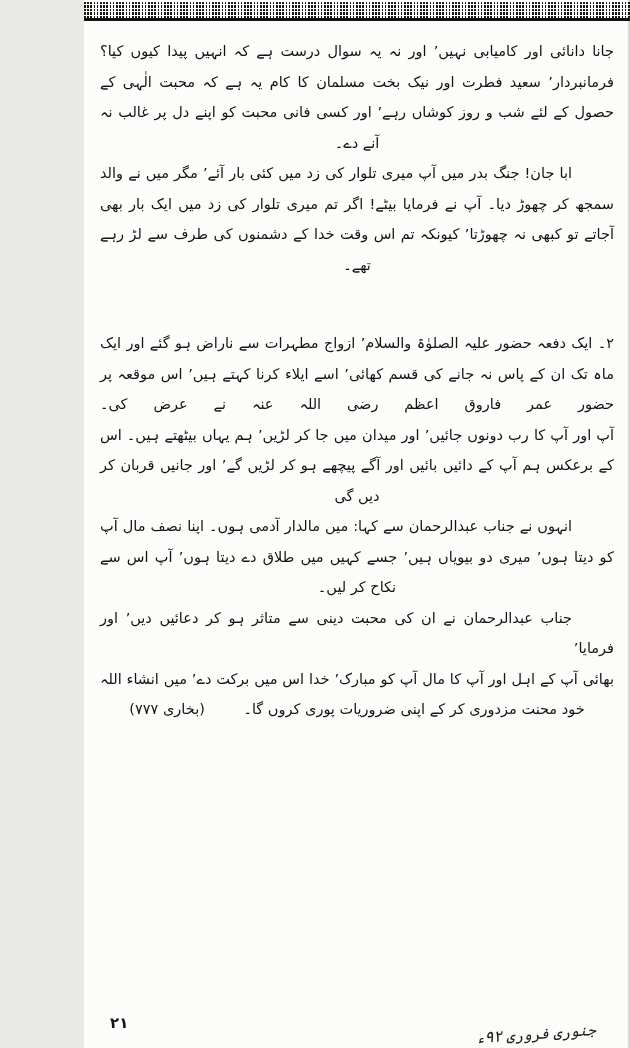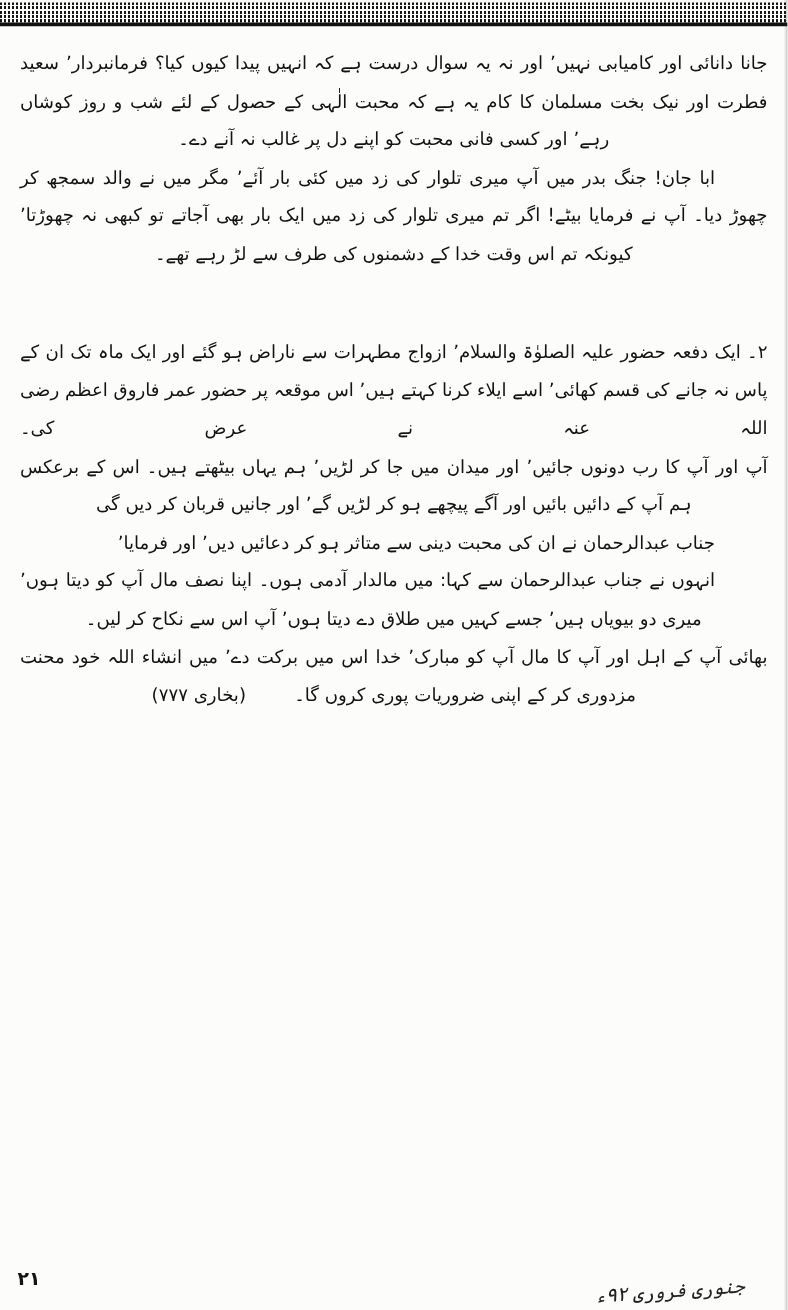--- a/index.html
+++ b/index.html
@@ -5,21 +5,21 @@
   html, body {
     margin: 0;
     padding: 0;
     width: 630px;
     height: 1048px;
     overflow: hidden;
     background: #e9e9e6;
   }
   .page {
     position: relative;
-    width: 630px;
+    width: 546px;
     height: 1048px;
     background: #fcfcfa;
     font-family: "DejaVu Sans", sans-serif;
     color: #131313;
     direction: rtl;
     box-sizing: border-box;
   }
   
   .topband {
     position: absolute;
@@ -62,21 +62,21 @@
     font-weight: bold;
     font-size: 15px;
   }
   .ref {
     margin-inline-start: 34px;
     white-space: nowrap;
     margin-top: 12px;
   }
   .page-number {
     position: absolute;
-    left: 14px;
+    left: 26px;
     bottom: 16px;
     font-size: 15px;
     font-weight: bold;
     direction: rtl;
   }
   .footer-date {
     position: absolute;
     right: 34px;
     bottom: 6px;
     font-size: 14.5px;
@@ -103,23 +103,23 @@
     <p class="para indent center-last">ابا جان! جنگ بدر میں آپ میری تلوار کی زد میں کئی بار آئے’ مگر میں نے والد سمجھ کر چھوڑ دیا۔ آپ نے فرمایا بیٹے! اگر تم میری تلوار کی زد میں ایک بار بھی آجاتے تو کبھی نہ چھوڑتا’ کیونکہ تم اس وقت خدا کے دشمنوں کی طرف سے لڑ رہے تھے۔</p>
 
     <p class="para justify-last">۲۔ ایک دفعہ حضور علیہ الصلوٰۃ والسلام’ ازواج مطہرات سے ناراض ہو گئے اور ایک ماہ تک ان کے پاس نہ جانے کی قسم کھائی’ اسے ایلاء کرنا کہتے ہیں’ اس موقعہ پر حضور عمر فاروق اعظم رضی اللہ عنہ نے عرض کی۔</p>
 
 
 
 
     <p class="para center-last">آپ اور آپ کا رب دونوں جائیں’ اور میدان میں جا کر لڑیں’ ہم یہاں بیٹھتے ہیں۔ اس کے برعکس ہم آپ کے دائیں بائیں اور آگے پیچھے ہو کر لڑیں گے’ اور جانیں قربان کر دیں گی</p>
 
 
+    <p class="para indent center-last">انہوں نے جناب عبدالرحمان سے کہا: میں مالدار آدمی ہوں۔ اپنا نصف مال آپ کو دیتا ہوں’ میری دو بیویاں ہیں’ جسے کہیں میں طلاق دے دیتا ہوں’ آپ اس سے نکاح کر لیں۔</p>
+
     <p class="para indent right-last">جناب عبدالرحمان نے ان کی محبت دینی سے متاثر ہو کر دعائیں دیں’ اور فرمایا’</p>
-
-    <p class="para indent center-last">انہوں نے جناب عبدالرحمان سے کہا: میں مالدار آدمی ہوں۔ اپنا نصف مال آپ کو دیتا ہوں’ میری دو بیویاں ہیں’ جسے کہیں میں طلاق دے دیتا ہوں’ آپ اس سے نکاح کر لیں۔</p>
 
     <p class="para center-last">
       <span>بھائی آپ کے اہل اور آپ کا مال آپ کو مبارک’ خدا اس میں برکت دے’ میں انشاء اللہ خود محنت مزدوری کر کے اپنی ضروریات پوری کروں گا۔</span>
       <span class="ref">(بخاری ۷۷۷)</span>
     </p>
 
   </div>
 
   <div class="page-number">۲۱</div>
 

